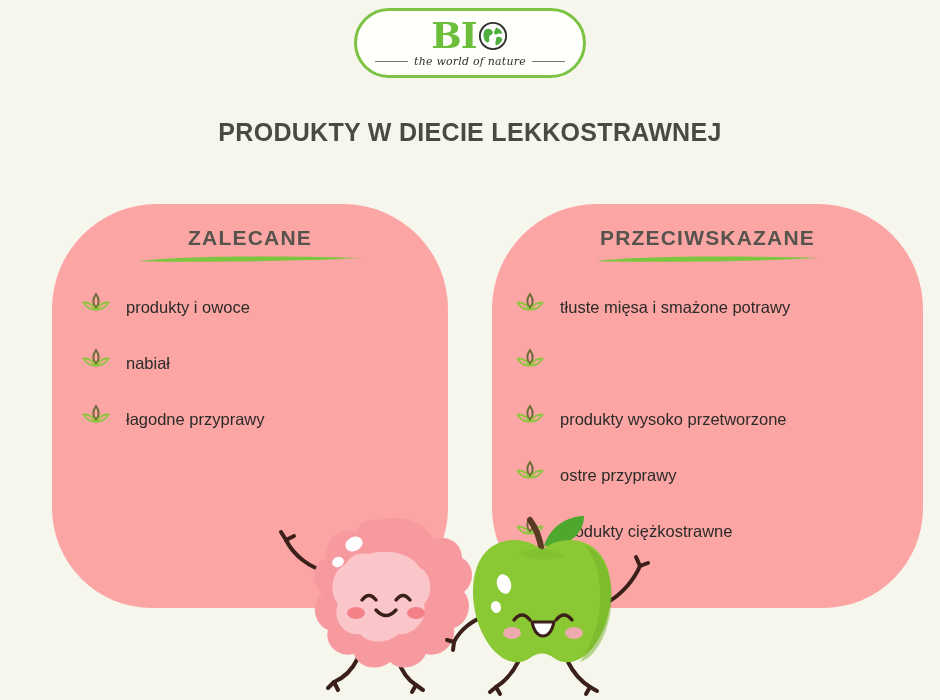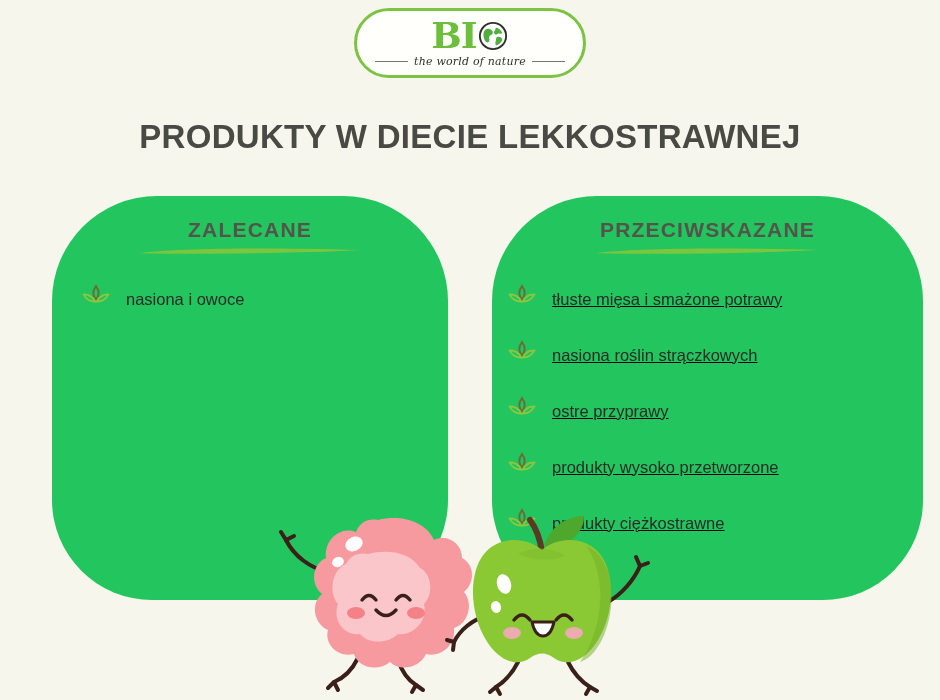--- a/index.html
+++ b/index.html
@@ -80,32 +80,32 @@
     letter-spacing: .2px;
   }
 
   
   .page-title {
     position: absolute;
     top: 118px;
     left: 0;
     width: 940px;
     text-align: center;
-    font-size: 33px;
+    font-size: 25px;
     font-weight: bold;
     color: #4a4a44;
     letter-spacing: .3px;
     font-family: "Liberation Sans", sans-serif;
   }
 
   
   .card {
     position: absolute;
-    top: 196px;
-    background: #22c55e;
+    top: 204px;
+    background: #fca5a5;
     border-radius: 105px 105px 100px 100px;
     box-sizing: border-box;
   }
   .card-left  { left: 52px;  width: 396px; height: 404px; }
   .card-right { left: 492px; width: 431px; height: 404px; }
 
   .card-head {
     text-align: center;
     padding-top: 22px;
     position: relative;
@@ -137,21 +137,21 @@
     height: 30px;
     flex: 0 0 28px;
     margin-right: 16px;
   }
   .item-label {
     font-size: 16.5px;
     color: #2b2b28;
     font-family: "Liberation Sans", sans-serif;
     white-space: nowrap;
   }
-  .card-right .list-item { padding-left: 16px; text-decoration: underline; }
+  .card-right .list-item { padding-left: 24px; }
 
   
   .chars {
     position: absolute;
     left: 250px;
     top: 510px;
     width: 440px;
     height: 190px;
   }
 </style>
@@ -190,21 +190,41 @@
   </div>
   <ul class="list">
     <li class="list-item">
       <span class="leaf-icon">
         <svg viewBox="0 0 28 30" width="28" height="30">
           <path d="M14 2 C 17.5 7, 17.5 12, 14 16 C 10.5 12, 10.5 7, 14 2 Z" fill="none" stroke="#6b6b35" stroke-width="1.9"></path>
           <path d="M13.2 17.6 C 8.6 17.6, 4 15, 1.6 10.6 C 6.4 10.2, 11.4 12.6, 13.2 17.6 Z" fill="none" stroke="#8cc63f" stroke-width="1.9"></path>
           <path d="M14.8 17.6 C 19.4 17.6, 24 15, 26.4 10.6 C 21.6 10.2, 16.6 12.6, 14.8 17.6 Z" fill="none" stroke="#8cc63f" stroke-width="1.9"></path>
         </svg>
       </span>
-      <span class="item-label">nasiona i owoce</span>
+      <span class="item-label">produkty i owoce</span>
+    </li>
+    <li class="list-item">
+      <span class="leaf-icon">
+        <svg viewBox="0 0 28 30" width="28" height="30">
+          <path d="M14 2 C 17.5 7, 17.5 12, 14 16 C 10.5 12, 10.5 7, 14 2 Z" fill="none" stroke="#6b6b35" stroke-width="1.9"></path>
+          <path d="M13.2 17.6 C 8.6 17.6, 4 15, 1.6 10.6 C 6.4 10.2, 11.4 12.6, 13.2 17.6 Z" fill="none" stroke="#8cc63f" stroke-width="1.9"></path>
+          <path d="M14.8 17.6 C 19.4 17.6, 24 15, 26.4 10.6 C 21.6 10.2, 16.6 12.6, 14.8 17.6 Z" fill="none" stroke="#8cc63f" stroke-width="1.9"></path>
+        </svg>
+      </span>
+      <span class="item-label">nabiał</span>
+    </li>
+    <li class="list-item">
+      <span class="leaf-icon">
+        <svg viewBox="0 0 28 30" width="28" height="30">
+          <path d="M14 2 C 17.5 7, 17.5 12, 14 16 C 10.5 12, 10.5 7, 14 2 Z" fill="none" stroke="#6b6b35" stroke-width="1.9"></path>
+          <path d="M13.2 17.6 C 8.6 17.6, 4 15, 1.6 10.6 C 6.4 10.2, 11.4 12.6, 13.2 17.6 Z" fill="none" stroke="#8cc63f" stroke-width="1.9"></path>
+          <path d="M14.8 17.6 C 19.4 17.6, 24 15, 26.4 10.6 C 21.6 10.2, 16.6 12.6, 14.8 17.6 Z" fill="none" stroke="#8cc63f" stroke-width="1.9"></path>
+        </svg>
+      </span>
+      <span class="item-label">łagodne przyprawy</span>
     </li>
   </ul>
 </div>
 
 <div class="card card-right">
   <div class="card-head">
     <div class="card-head-text">PRZECIWSKAZANE</div>
     <svg class="underline-svg" width="230" height="12" viewBox="0 0 230 12">
       <path d="M3 8.2 C 40 3.4, 120 2.2, 227 5.0 C 150 8.6, 70 9.4, 3 8.2 Z" fill="#7cc63f"></path>
     </svg>
@@ -221,41 +241,40 @@
       <span class="item-label">tłuste mięsa i smażone potrawy</span>
     </li>
     <li class="list-item">
       <span class="leaf-icon">
         <svg viewBox="0 0 28 30" width="28" height="30">
           <path d="M14 2 C 17.5 7, 17.5 12, 14 16 C 10.5 12, 10.5 7, 14 2 Z" fill="none" stroke="#6b6b35" stroke-width="1.9"></path>
           <path d="M13.2 17.6 C 8.6 17.6, 4 15, 1.6 10.6 C 6.4 10.2, 11.4 12.6, 13.2 17.6 Z" fill="none" stroke="#8cc63f" stroke-width="1.9"></path>
           <path d="M14.8 17.6 C 19.4 17.6, 24 15, 26.4 10.6 C 21.6 10.2, 16.6 12.6, 14.8 17.6 Z" fill="none" stroke="#8cc63f" stroke-width="1.9"></path>
         </svg>
       </span>
-      <span class="item-label">nasiona roślin strączkowych</span>
+    </li>
+    <li class="list-item">
+      <span class="leaf-icon">
+        <svg viewBox="0 0 28 30" width="28" height="30">
+          <path d="M14 2 C 17.5 7, 17.5 12, 14 16 C 10.5 12, 10.5 7, 14 2 Z" fill="none" stroke="#6b6b35" stroke-width="1.9"></path>
+          <path d="M13.2 17.6 C 8.6 17.6, 4 15, 1.6 10.6 C 6.4 10.2, 11.4 12.6, 13.2 17.6 Z" fill="none" stroke="#8cc63f" stroke-width="1.9"></path>
+          <path d="M14.8 17.6 C 19.4 17.6, 24 15, 26.4 10.6 C 21.6 10.2, 16.6 12.6, 14.8 17.6 Z" fill="none" stroke="#8cc63f" stroke-width="1.9"></path>
+        </svg>
+      </span>
+      <span class="item-label">produkty wysoko przetworzone</span>
     </li>
     <li class="list-item">
       <span class="leaf-icon">
         <svg viewBox="0 0 28 30" width="28" height="30">
           <path d="M14 2 C 17.5 7, 17.5 12, 14 16 C 10.5 12, 10.5 7, 14 2 Z" fill="none" stroke="#6b6b35" stroke-width="1.9"></path>
           <path d="M13.2 17.6 C 8.6 17.6, 4 15, 1.6 10.6 C 6.4 10.2, 11.4 12.6, 13.2 17.6 Z" fill="none" stroke="#8cc63f" stroke-width="1.9"></path>
           <path d="M14.8 17.6 C 19.4 17.6, 24 15, 26.4 10.6 C 21.6 10.2, 16.6 12.6, 14.8 17.6 Z" fill="none" stroke="#8cc63f" stroke-width="1.9"></path>
         </svg>
       </span>
       <span class="item-label">ostre przyprawy</span>
-    </li>
-    <li class="list-item">
-      <span class="leaf-icon">
-        <svg viewBox="0 0 28 30" width="28" height="30">
-          <path d="M14 2 C 17.5 7, 17.5 12, 14 16 C 10.5 12, 10.5 7, 14 2 Z" fill="none" stroke="#6b6b35" stroke-width="1.9"></path>
-          <path d="M13.2 17.6 C 8.6 17.6, 4 15, 1.6 10.6 C 6.4 10.2, 11.4 12.6, 13.2 17.6 Z" fill="none" stroke="#8cc63f" stroke-width="1.9"></path>
-          <path d="M14.8 17.6 C 19.4 17.6, 24 15, 26.4 10.6 C 21.6 10.2, 16.6 12.6, 14.8 17.6 Z" fill="none" stroke="#8cc63f" stroke-width="1.9"></path>
-        </svg>
-      </span>
-      <span class="item-label">produkty wysoko przetworzone</span>
     </li>
     <li class="list-item">
       <span class="leaf-icon">
         <svg viewBox="0 0 28 30" width="28" height="30">
           <path d="M14 2 C 17.5 7, 17.5 12, 14 16 C 10.5 12, 10.5 7, 14 2 Z" fill="none" stroke="#6b6b35" stroke-width="1.9"></path>
           <path d="M13.2 17.6 C 8.6 17.6, 4 15, 1.6 10.6 C 6.4 10.2, 11.4 12.6, 13.2 17.6 Z" fill="none" stroke="#8cc63f" stroke-width="1.9"></path>
           <path d="M14.8 17.6 C 19.4 17.6, 24 15, 26.4 10.6 C 21.6 10.2, 16.6 12.6, 14.8 17.6 Z" fill="none" stroke="#8cc63f" stroke-width="1.9"></path>
         </svg>
       </span>
       <span class="item-label">produkty ciężkostrawne</span>

